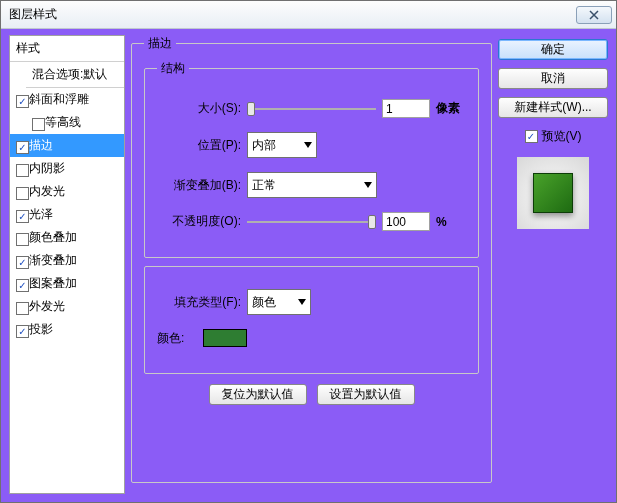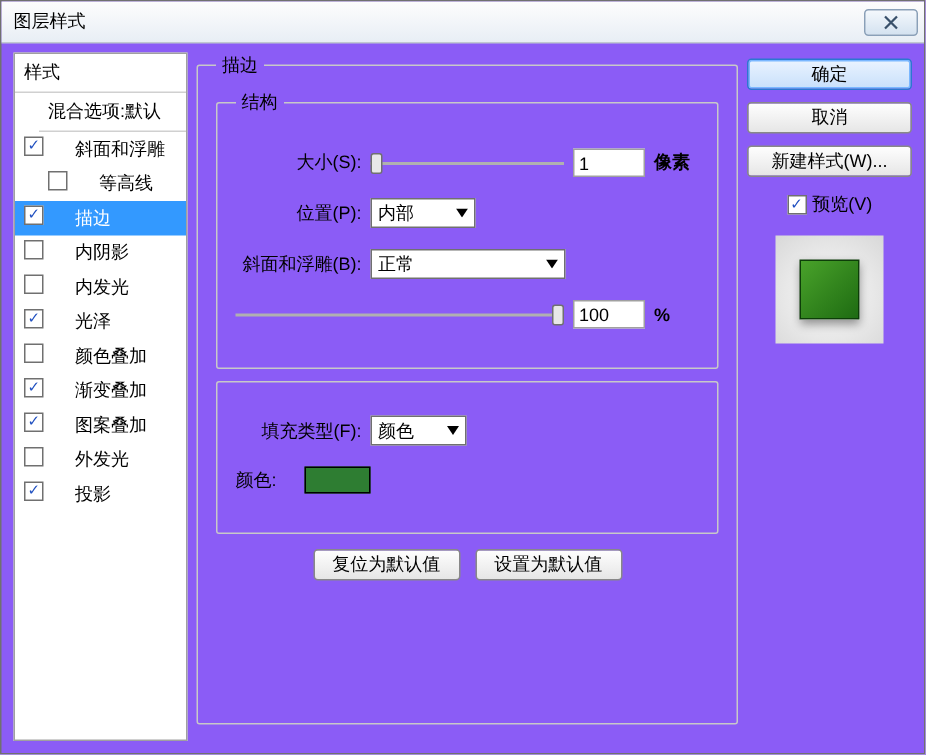--- a/index.html
+++ b/index.html
@@ -7,37 +7,37 @@
 .window { width: 617px; height: 503px; border: 1px solid #707070; background: #8b5cf6; display: flex; flex-direction: column; }
 .titlebar { height: 28px; background: linear-gradient(#fdfdfd, #e8eef5); border-bottom: 1px solid #c0c8d0; display: flex; align-items: center; padding: 0 4px 0 8px; }
 .titlebar .title { flex: 1; }
 .close-btn { width: 36px; height: 18px; border: 1px solid #8aa0b8; border-radius: 3px; background: linear-gradient(#f4f8fc,#d4e2f0); display:flex; align-items:center; justify-content:center; cursor:pointer; }
 .close-btn svg { width:10px; height:10px; }
 .body { flex:1; display:flex; padding: 6px 8px 8px 8px; gap:6px; }
 .left { width: 116px; border: 1px solid #a0a0a0; background:#fff; display:flex; flex-direction:column; }
 .left-header { padding: 4px 6px; border-bottom:1px solid #d0d0d0; }
 .left-sub { padding: 4px 6px; border-bottom:1px solid #d0d0d0;margin-left:16px; }
 .style-list { flex:1; overflow:auto; }
-.style-item { display:flex; align-items:flex-start; padding: 3px 6px; gap:21px; cursor:pointer; }
+.style-item { display:flex; align-items:flex-end; padding: 3px 6px; gap:0; cursor:pointer; }
 .style-item.indent { padding-left: 22px; }
 .style-item.selected { background:#3399ff; color:#fff; }
 .cb { width:13px; height:13px; border:1px solid #707070; background:#fff; display:inline-flex; align-items:center; justify-content:center; }
 .cb.checked::after { content:"✓"; color:#2050c0; font-size:10px; line-height:1; }
 .middle { flex:1; position:relative; }
 fieldset { border:1px solid #c8c8c8; border-radius:2px; padding: 8px 12px 12px 12px; margin-bottom:8px; }
 legend { padding: 0 4px; }
 .outer-fs { height: 448px; }
 .row { display:flex; align-items:center; margin: 14px 0; gap:6px; }
 .row .lbl { width: 84px; text-align:right; }
 .slider { flex:1; height: 18px; position:relative; }
 .slider-track { position:absolute; top:8px; left:0; right:0; height:2px; background:#b0b0b0; }
 .slider-thumb { position:absolute; top:2px; width:8px; height:14px; background:#e8e8e8; border:1px solid #707070; border-radius:2px; }
 .num { width:48px; height:19px; border:1px solid #a0a0a0; background:#fff; padding:1px 3px; text-align:left; }
 .unit { width:30px;font-weight:bold; }
-.combo { height:20px; border:1px solid #707070; background:#fff; display:inline-flex; align-items:center; padding:0 4px; gap:6px; cursor:pointer; }
+.combo { height:20px; border:1px solid #707070; background:#fff; display:inline-flex; align-items:center; padding:12px 4px; gap:6px; cursor:pointer; }
 .combo .arrow { margin-left:auto; }
 .arrow svg { width:8px; height:6px; display:block; }
 .btn { height:21px; border:1px solid #888; background:linear-gradient(#fefefe,#e6e6e6); border-radius:3px; padding:0 12px; cursor:pointer; display:inline-flex; align-items:center; justify-content:center; }
 .btn-row { display:flex; gap:10px; justify-content:center; margin-top:10px; }
 .color-sw { width:44px; height:18px; border:1px solid #000; background:#2e7d32; cursor:pointer; }
 .right { width:110px; display:flex; flex-direction:column; gap:8px; align-items:stretch; padding-top:4px; }
 .right .btn { width:100%; }
 .btn.primary { border:1px solid #2b78d0; background:linear-gradient(#eaf3ff,#c8e0fb); box-shadow:0 0 0 1px #7ab7ff inset; }
 .preview-row { display:flex; align-items:center; gap:4px; justify-content:center; margin-top:2px; }
 .preview-box { width:72px; height:72px; margin:4px auto 0 auto; background:radial-gradient(circle at 50% 55%, #f6f6f6 0%, #e8e8e8 55%, #d8d8d8 100%); display:flex; align-items:center; justify-content:center; }
@@ -128,32 +128,33 @@
               <span>内部</span>
               <span class="arrow">
                   <svg viewBox="0 0 8 6">
                     <path d="M0 0 L8 0 L4 6 Z" fill="#000"></path>
                   </svg>
                 </span>
             </div>
           </div>
 
           <div class="row">
-            <span class="lbl">斜面和浮雕(B):</span>
+            <span class="lbl">渐变叠加(B):</span>
             <div class="combo" style="width:130px">
               <span>正常</span>
               <span class="arrow">
                   <svg viewBox="0 0 8 6">
                     <path d="M0 0 L8 0 L4 6 Z" fill="#000"></path>
                   </svg>
                 </span>
             </div>
           </div>
 
           <div class="row">
+            <span class="lbl">不透明度(O):</span>
             <div class="slider">
               <div class="slider-track"></div>
                 <div class="slider-thumb" style="left:calc(100% - 8px)"></div>
             </div>
             <input class="num" value="100" style="">
             <span class="unit">%</span>
           </div>
         </fieldset>
 
         <fieldset>

